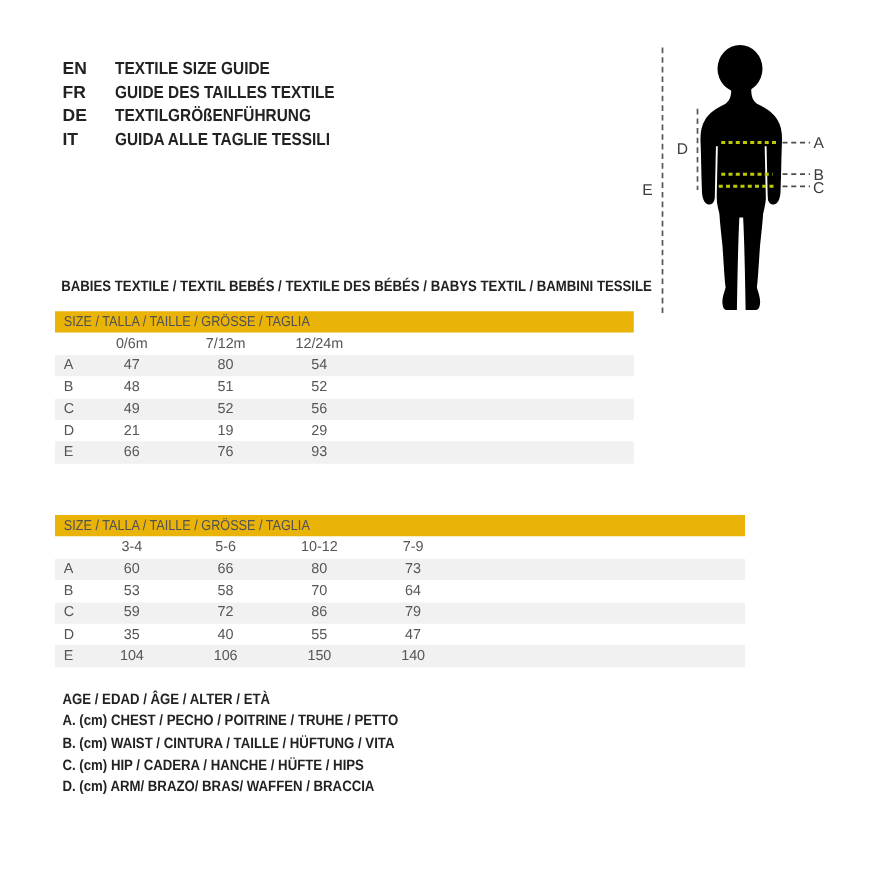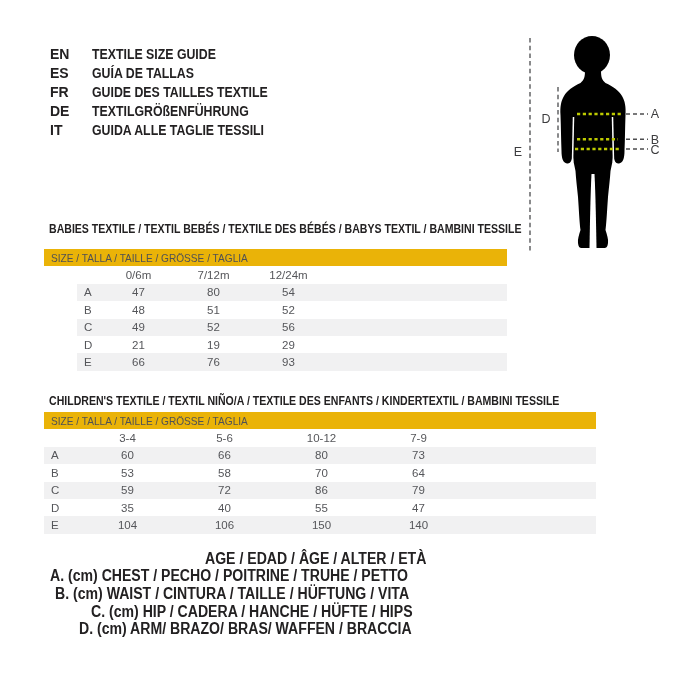--- a/index.html
+++ b/index.html
@@ -28,43 +28,39 @@
   
   .section-title { position:absolute; font-size:12px; font-weight:700; color:#232122; }
 
   
   .size-table { position:absolute; font-size:11.5px; color:#55565a; }
   .t-bar {
     height:17.4px; background:#eab308; display:flex; align-items:center;
     padding-left:7px; box-sizing:border-box; color:#505154;
   }
   .t-row { display:grid; height:17.4px; align-items:center; }
-  .babies .t-row { grid-template-columns:24px 75px 75px 75px;margin-left:33px; }
-  .children .t-row { grid-template-columns:24px 75px 75px 75px 75px;gap:22px; }
+  .babies .t-row { grid-template-columns:24px 75px 75px 75px; }
+  .children .t-row { grid-template-columns:24px 75px 75px 75px 75px; }
   .t-row.alt { background:#f1f1f2; }
   .cell { text-align:center; }
   .rlabel { text-align:left; padding-left:7px; }
 
   
   .legend { position:absolute; left:50px; top:550px; }
-  .legend-line { height:17.6px; display:flex; align-items:center; font-size:16px; font-weight:700; color:#232122;justify-content:flex-end; }
+  .legend-line { height:17.6px; display:flex; align-items:center; font-size:12px; font-weight:700; color:#232122; }
 </style>
 </head>
 <body>
 
 <div id="page">
 
   <div class="lang-block">
     <div class="lang-row">
       <span class="lang-code">EN</span>
       <span class="lang-title cond">TEXTILE SIZE GUIDE</span>
-    </div>
-    <div class="lang-row">
-      <span class="lang-code">ES</span>
-      <span class="lang-title cond">GUÍA DE TALLAS</span>
     </div>
     <div class="lang-row">
       <span class="lang-code">FR</span>
       <span class="lang-title cond">GUIDE DES TAILLES TEXTILE</span>
     </div>
     <div class="lang-row">
       <span class="lang-code">DE</span>
       <span class="lang-title cond">TEXTILGRÖßENFÜHRUNG</span>
     </div>
     <div class="lang-row">
@@ -161,23 +157,20 @@
       <span class="cell">29</span>
     </div>
     <div class="t-row alt">
       <span class="rlabel">E</span>
       <span class="cell">66</span>
       <span class="cell">76</span>
       <span class="cell">93</span>
     </div>
   </div>
 
-  <div class="section-title" style="left:49px; top:394px;">
-    <span class="cond">CHILDREN'S TEXTILE / TEXTIL NIÑO/A / TEXTILE DES ENFANTS / KINDERTEXTIL / BAMBINI TESSILE</span>
-  </div>
   <div class="size-table children" style="left:44px; top:412px; width:552px;">
     <div class="t-bar">
       <span class="cond">SIZE / TALLA / TAILLE / GRÖSSE / TAGLIA</span>
     </div>
     <div class="t-row">
       <span class="rlabel"></span>
       <span class="cell">3-4</span>
       <span class="cell">5-6</span>
       <span class="cell">10-12</span>
       <span class="cell">7-9</span>

